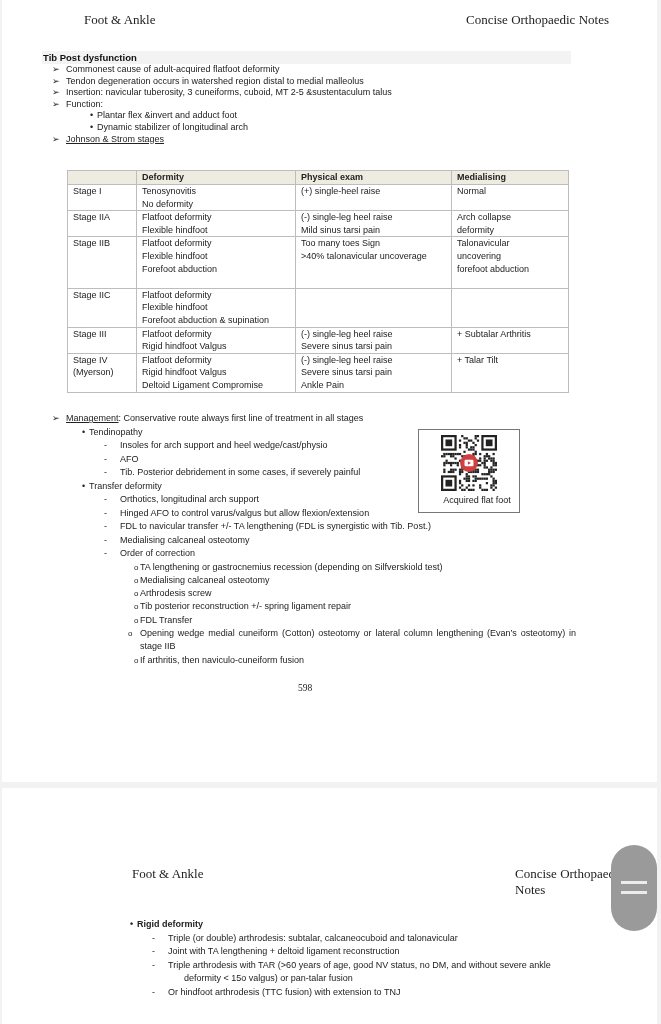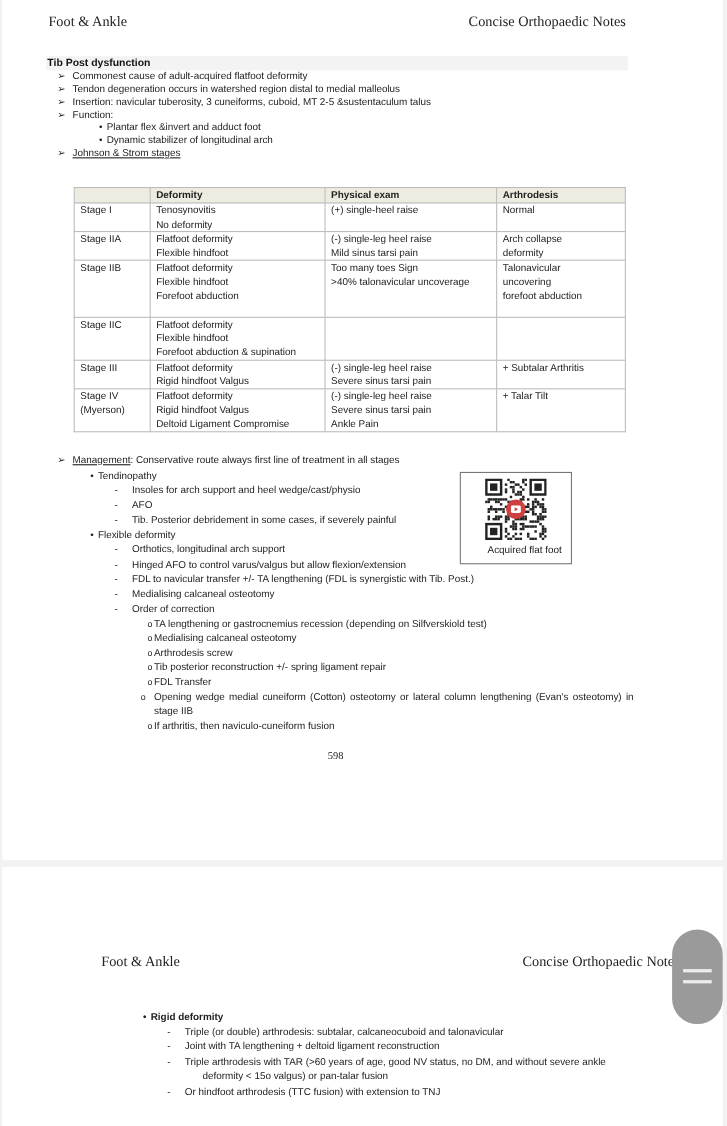--- a/index.html
+++ b/index.html
@@ -10,21 +10,21 @@
     color: #222;
     position: relative;
   }
   .page {
     position: absolute; left: 2px; width: 655px; background: #fff;
   }
   .page1 { top: 0; height: 782px; }
   .page2 { top: 788px; height: 236px; }
   .running-header {
     position: absolute; font-family: "Liberation Serif", serif;
-    font-size: 13px; color: #222;
+    font-size: 13px; color: #222; margin-left: 40px;
   }
   .hdr-left { left: 42px; top: 12px; }
   .hdr-right { left: 424px; top: 12px; }
   .p2-hdr-left { left: 90px; top: 78px; }
   .p2-hdr-right { left: 473px; top: 78px; }
 
   .section-title {
     position: absolute; left: 40px; top: 51px; width: 528px; height: 13px;
     background: #f3f3f3; font-size: 9.5px; font-weight: bold; line-height: 13px;
     padding-left: 1px; color: #111;
@@ -103,21 +103,21 @@
     <div class="sub"><span class="dot">•</span><span>Dynamic stabilizer of longitudinal arch</span></div>
     <div class="bul"><span class="arrow">➢</span><b><u>Johnson &amp; Strom stages</u></b></div>
   </div>
 
   <table class="stages">
     <thead>
       <tr>
         <th class="c0"></th>
         <th class="c1">Deformity</th>
         <th class="c2">Physical exam</th>
-        <th>Arthrodesis</th>
+        <th>Medialising</th>
       </tr>
     </thead>
     <tbody id="stage-rows">
         <tr>
           <td>
             <span class="ln">Stage I</span>
           </td>
           <td>
             <span class="ln">Tenosynovitis</span>
             <span class="ln">No deformity</span>
@@ -215,21 +215,21 @@
         </tr>
       </tbody>
   </table>
 
   <div class="mgmt">
     <div class="l1"><span class="arrow">➢</span><b><u>Management</u></b><span>: Conservative route always first line of treatment in all stages</span></div>
     <div class="l2"><span class="dot">•</span><span>Tendinopathy</span></div>
     <div class="l3"><span class="dash">-</span><span>Insoles for arch support and heel wedge/cast/physio</span></div>
     <div class="l3"><span class="dash">-</span><span>AFO</span></div>
     <div class="l3"><span class="dash">-</span><span>Tib. Posterior debridement in some cases, if severely painful</span></div>
-    <div class="l2"><span class="dot">•</span><span>Flexible deformity</span></div>
+    <div class="l2"><span class="dot">•</span><span>Transfer deformity</span></div>
     <div class="l3"><span class="dash">-</span><span>Orthotics, longitudinal arch support</span></div>
     <div class="l3"><span class="dash">-</span><span>Hinged AFO to control varus/valgus but allow flexion/extension</span></div>
     <div class="l3"><span class="dash">-</span><span>FDL to navicular transfer +/- TA lengthening (FDL is synergistic with Tib. Post.)</span></div>
     <div class="l3"><span class="dash">-</span><span>Medialising calcaneal osteotomy</span></div>
     <div class="l3"><span class="dash">-</span><span>Order of correction</span></div>
     <div class="l4"><span class="o">o</span><span>TA lengthening or gastrocnemius recession (depending on Silfverskiold test)</span></div>
     <div class="l4"><span class="o">o</span><span>Medialising calcaneal osteotomy</span></div>
     <div class="l4"><span class="o">o</span><span>Arthrodesis screw</span></div>
     <div class="l4"><span class="o">o</span><span>Tib posterior reconstruction +/- spring ligament repair</span></div>
     <div class="l4"><span class="o">o</span><span>FDL Transfer</span></div>

